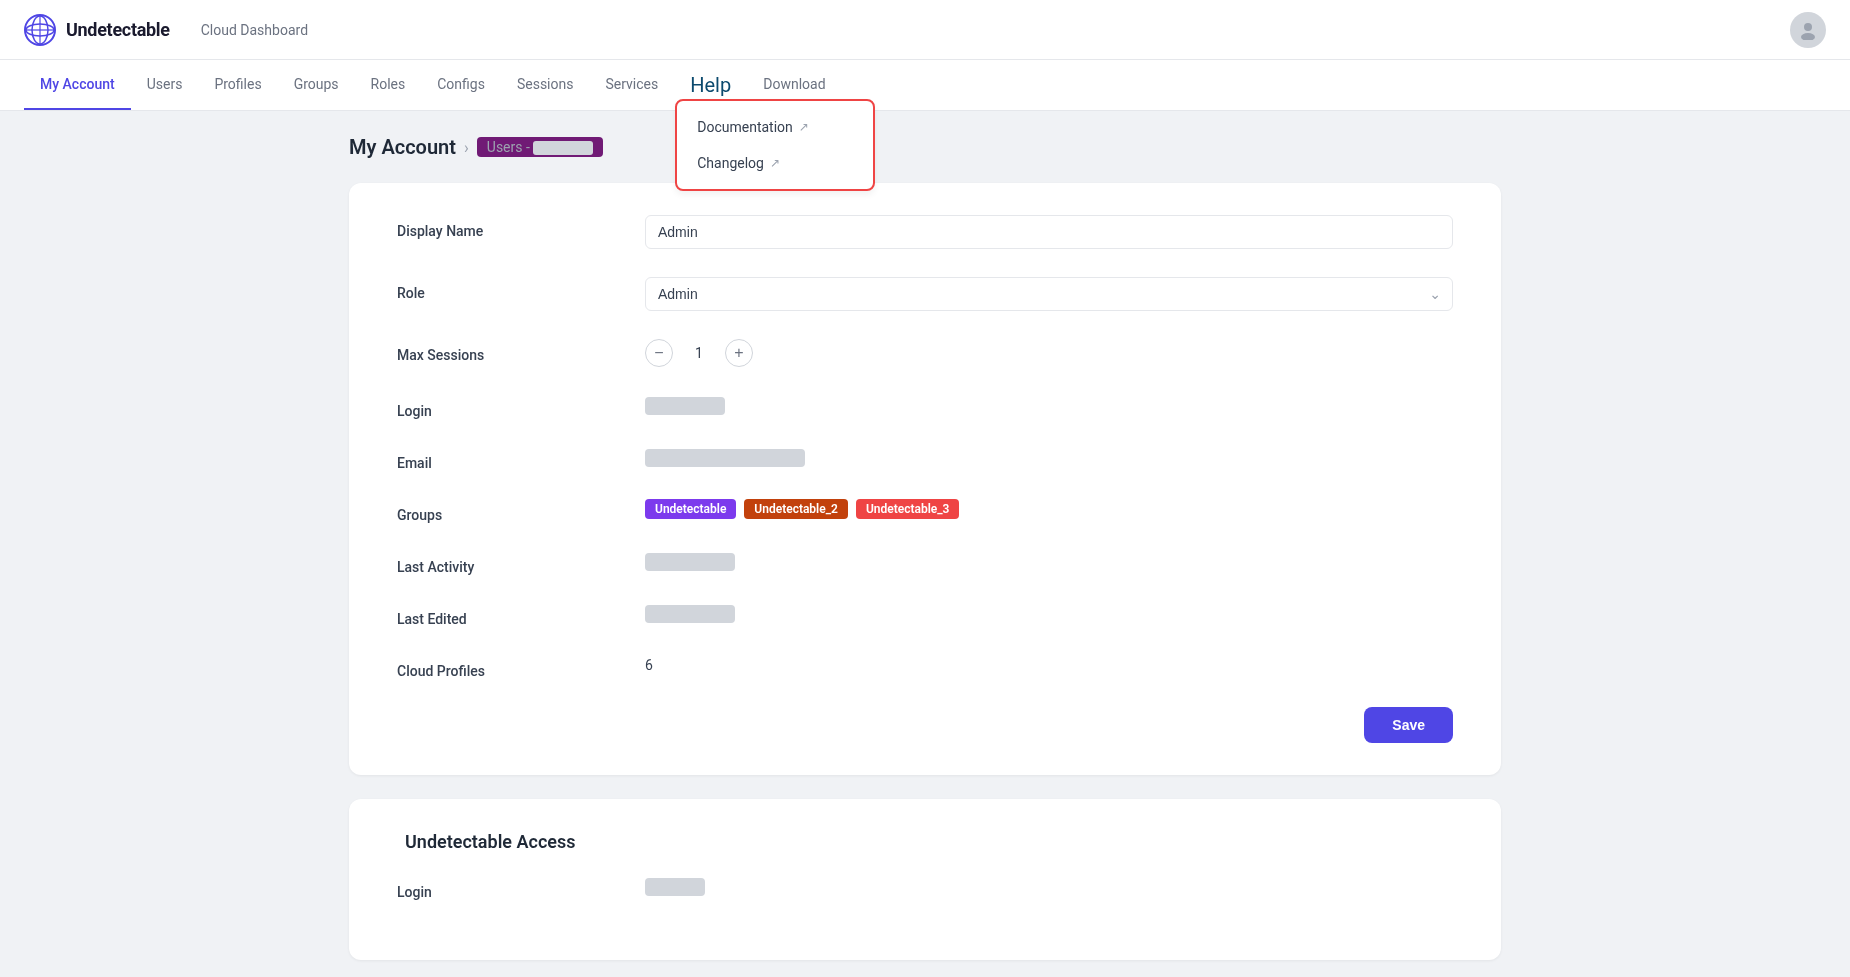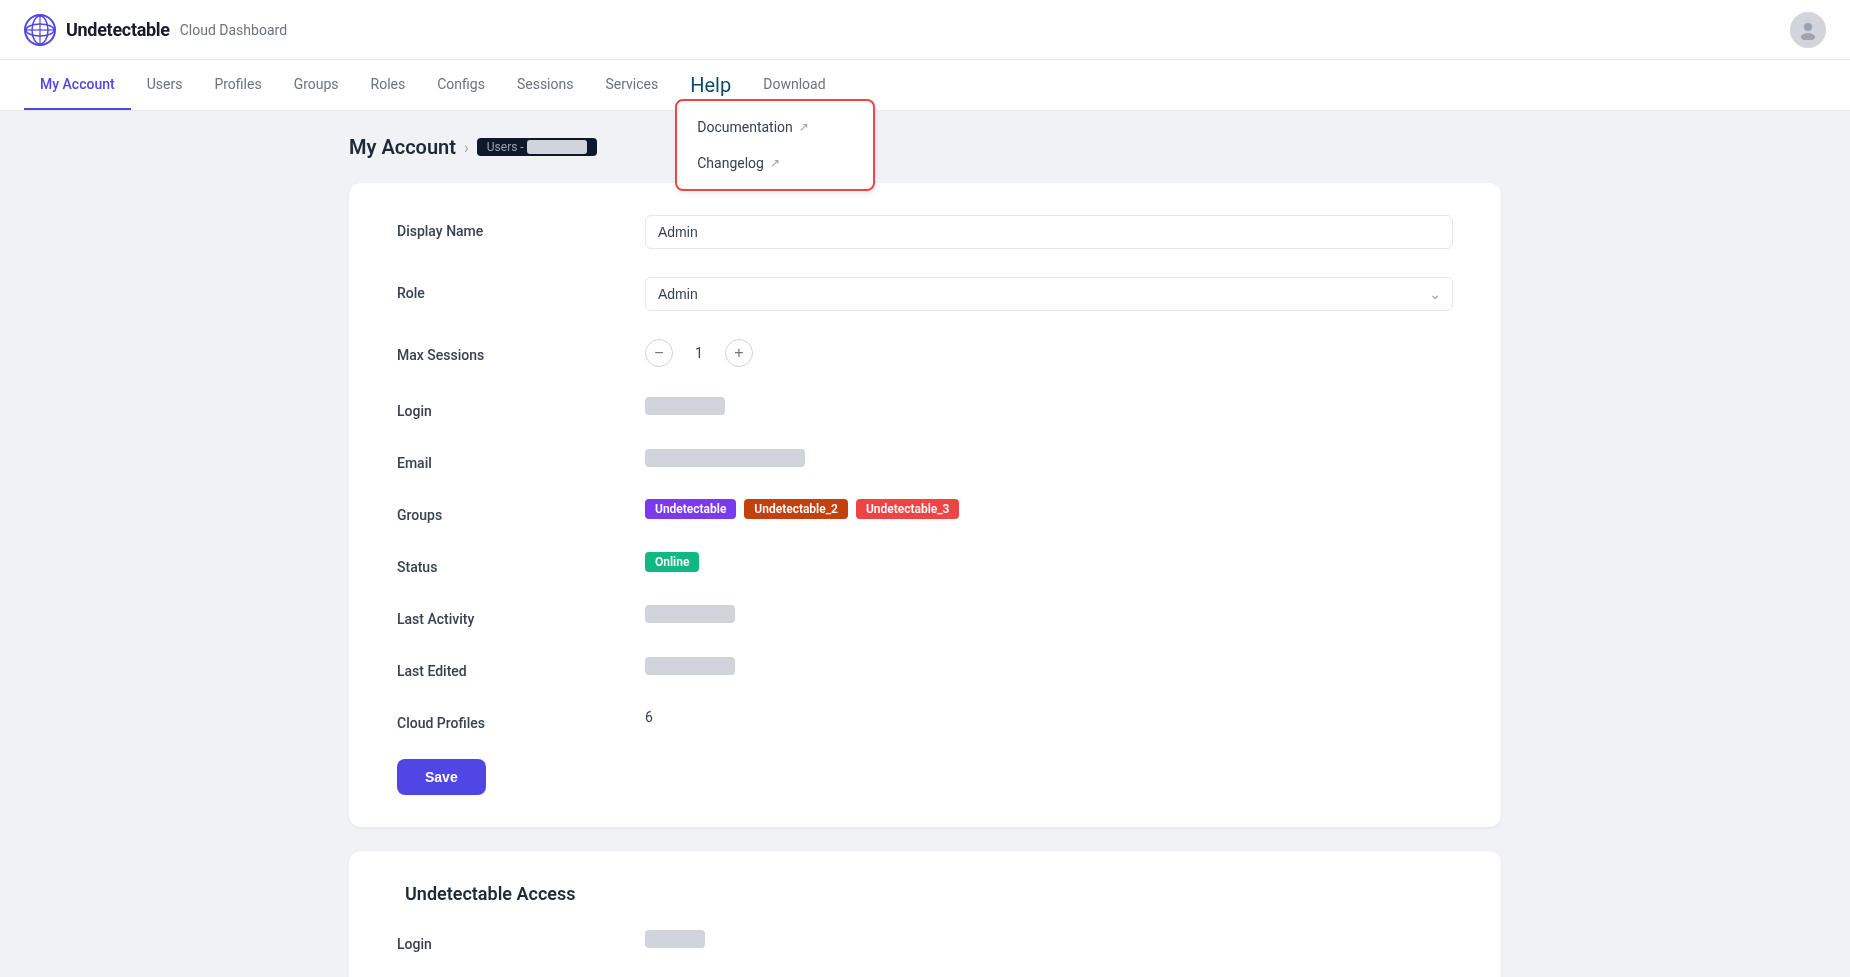--- a/index.html
+++ b/index.html
@@ -33,21 +33,21 @@
     }
     .brand-name {
       font-size: 18px;
       font-weight: 700;
       color: #1a1a2e;
       letter-spacing: -0.3px;
     }
     .cloud-dashboard {
       font-size: 14px;
       color: #6b7280;
-      margin-left: 0;
+      margin-left: 21px;
     }
     .avatar-btn {
       width: 36px;
       height: 36px;
       border-radius: 50%;
       background: #d1d5db;
       border: none;
       cursor: pointer;
       display: flex;
       align-items: center;
@@ -121,24 +121,24 @@
       display: flex;
       align-items: center;
       gap: 8px;
       margin-bottom: 24px;
       font-size: 20px;
       font-weight: 600;
       color: #1f2937;
     }
     .breadcrumb-sep { color: #9ca3af; font-weight: 400; font-size: 16px; }
     .breadcrumb-sub {
-      font-size: 12px;
+      font-size: 14px;
       font-weight: 400;
       color: #9ca3af;
-      background: #0f172a;
+      background: #701a75;
       border-radius: 4px;
       padding: 2px 10px;
     }
 
     
     .card {
       background: #fff;
       border-radius: 12px;
       padding: 32px 48px 32px 48px;
       margin-bottom: 24px;
@@ -274,20 +274,21 @@
       border-radius: 8px;
       padding: 10px 28px;
       font-size: 14px;
       font-weight: 600;
       cursor: pointer;
       float: right;
     }
 
     .form-actions {
       display: flex;
+      justify-content: flex-end;
       margin-top: 8px;
       text-decoration: underline;
     }
 
     
     .section-title {
       font-size: 18px;
       font-weight: 600;
       color: #1f2937;
       margin-bottom: 24px;
@@ -420,26 +421,20 @@
       <div class="form-label">Groups</div>
       <div class="form-field">
         <div class="tags">
           <span class="tag tag-purple">Undetectable</span>
           <span class="tag tag-blue">Undetectable_2</span>
           <span class="tag tag-violet">Undetectable_3</span>
         </div>
       </div>
     </div>
 
-    <div class="form-row">
-      <div class="form-label">Status</div>
-      <div class="form-field">
-        <span class="status-badge status-online">Online</span>
-      </div>
-    </div>
 
     <div class="form-row">
       <div class="form-label">Last Activity</div>
       <div class="form-field">
         <span class="redacted" style="width:90px;"></span>
       </div>
     </div>
 
     <div class="form-row">
       <div class="form-label">Last Edited</div>

